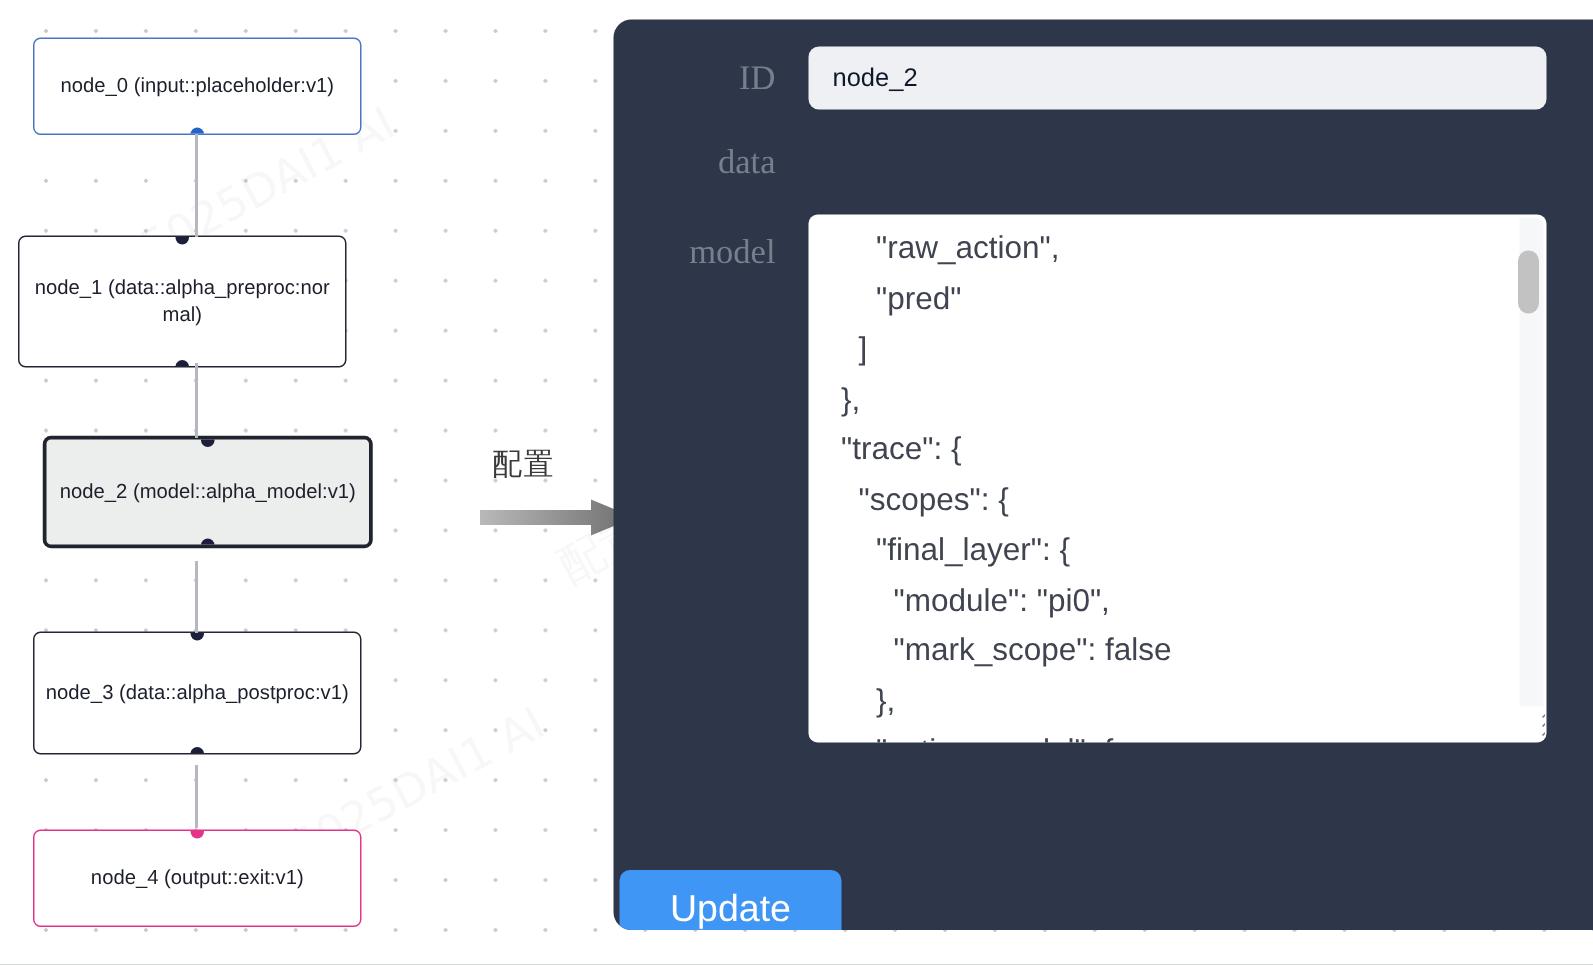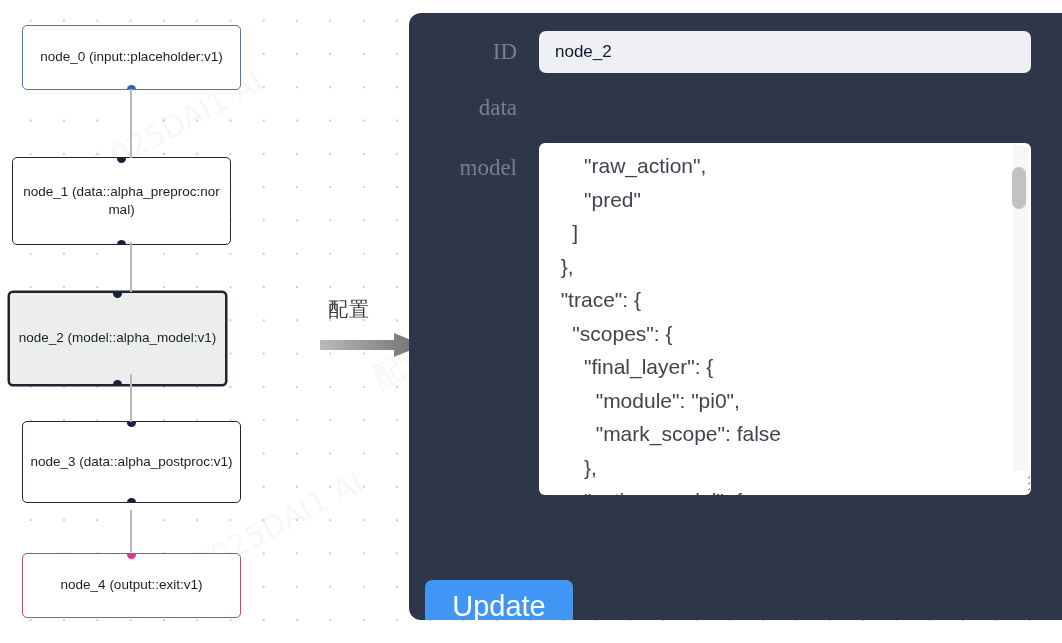--- a/index.html
+++ b/index.html
@@ -215,29 +215,29 @@
     position: absolute;
     display: block;
     background: #6e7480;
     height: 1.4px;
     transform-origin: 0 0;
     transform: rotate(-45deg);
   }
 
   #update-button {
     position: absolute;
-    left: 16px;
+    left: 4px;
     bottom: -12px;
     width: 148px;
     height: 52px;
     background: #3f96f5;
     color: #ffffff;
     border: none;
     border-radius: 7px;
-    font-size: 29px;
+    font-size: 25px;
     font-family: "Liberation Sans", sans-serif;
     cursor: pointer;
     text-align: center;
     line-height: 42px;
   }
 </style>
 </head>
 <body>
 
 <div id="canvas"></div>
@@ -261,21 +261,21 @@
   <span class="handle bottom blue"></span>
 </div>
 
 <div class="node" style="left:12px; top:157px; width:219px; height:88px;">
   <span class="nlabel">node_1
 (data::alpha_preproc:normal)</span>
   <span class="handle top"></span>
   <span class="handle bottom"></span>
 </div>
 
-<div class="node is-selected" style="left:8px; top:291px; width:219px; height:95px;justify-content:center;">
+<div class="node is-selected" style="left:29px; top:291px; width:219px; height:74px;justify-content:center;">
   <span class="nlabel">node_2
 (model::alpha_model:v1)</span>
   <span class="handle top"></span>
   <span class="handle bottom"></span>
 </div>
 
 <div class="node" style="left:22px; top:421px; width:219px; height:82px;justify-content:center;">
   <span class="nlabel">node_3
 (data::alpha_postproc:v1)</span>
   <span class="handle top"></span>

